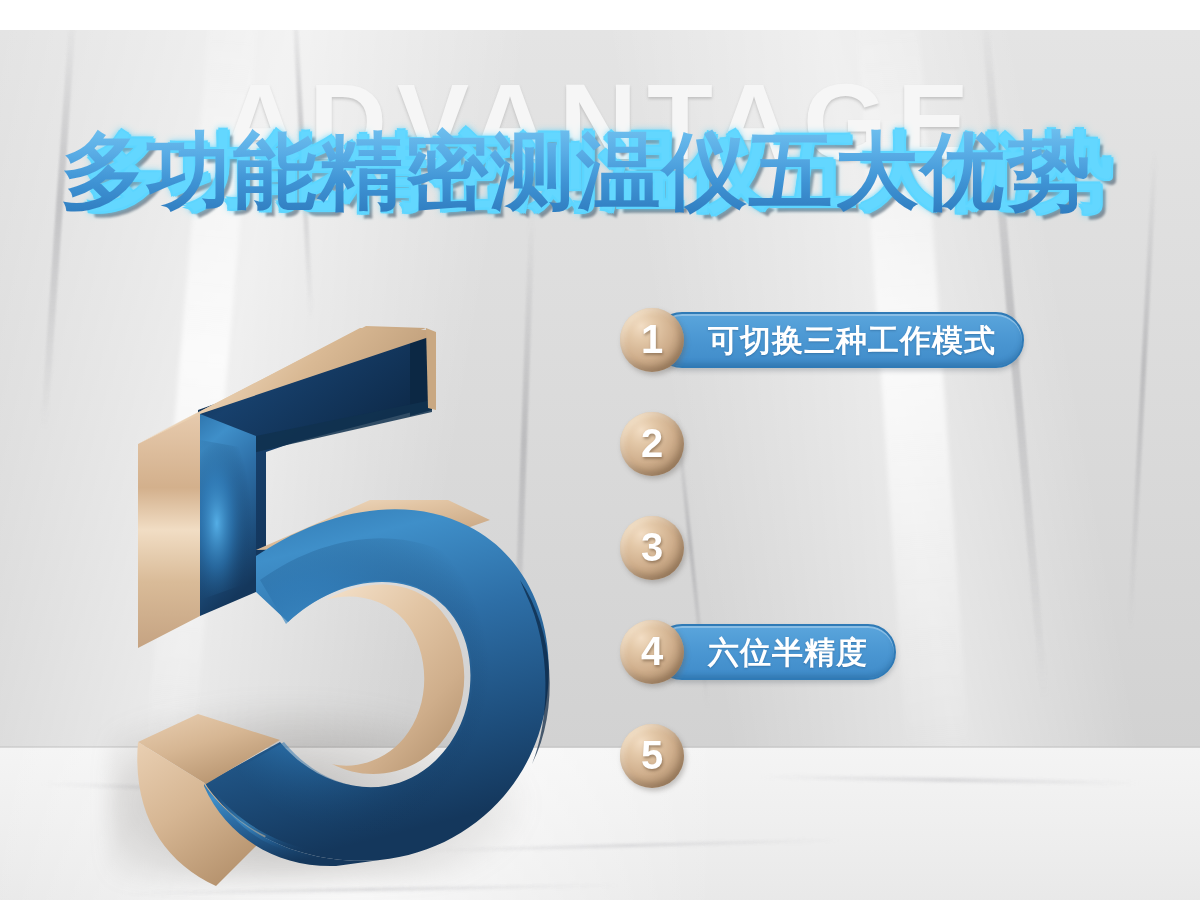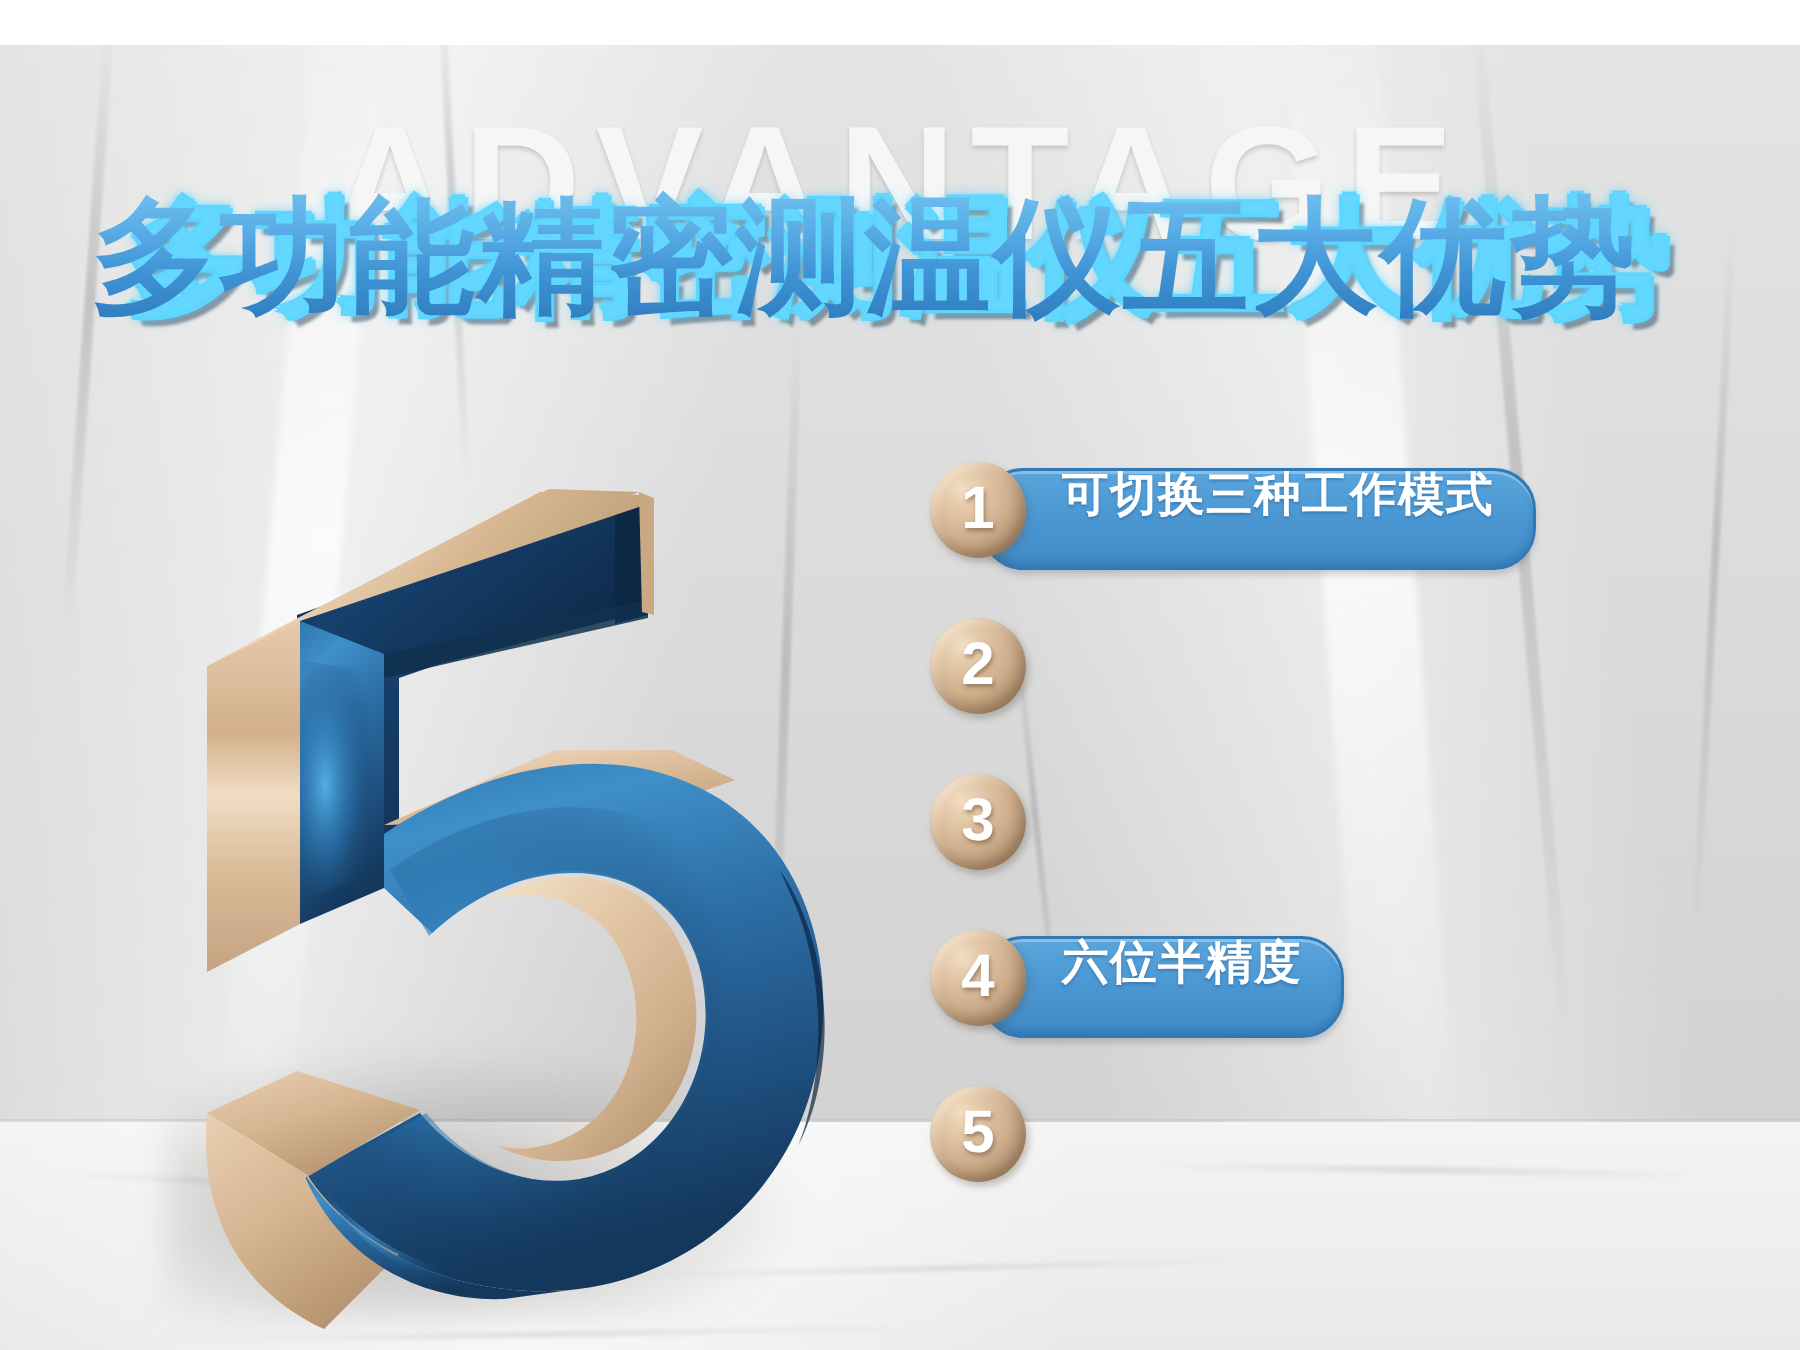--- a/index.html
+++ b/index.html
@@ -131,29 +131,30 @@
     height:58px;
     margin-bottom:46px;
     display:flex;
     align-items:center;
   }
   .feature-row:last-child { margin-bottom:0; }
 
   
   .pill {
     position:absolute; left:34px; top:0;
-    height:68px;
+    height:56px;
     border-radius:28px;
     background:linear-gradient(180deg,#5aa5dc 0%,#4c98d3 45%,#3f8bc9 100%);
     border:2px solid #2f7ab6;
     box-shadow:
       inset 0 2px 0 rgba(255,255,255,.30),
       inset 0 -3px 5px rgba(20,70,115,.25),
       0 3px 5px rgba(90,100,110,.30);
     display:flex;
+    align-items:center;
     padding-left:52px;
     padding-right:26px;
   }
   .pill-text {
     color:#ffffff;
     font-size:31px;
     font-weight:bold;
     letter-spacing:1px;
     white-space:nowrap;
     text-shadow:0 1px 2px rgba(35,85,130,.45);

